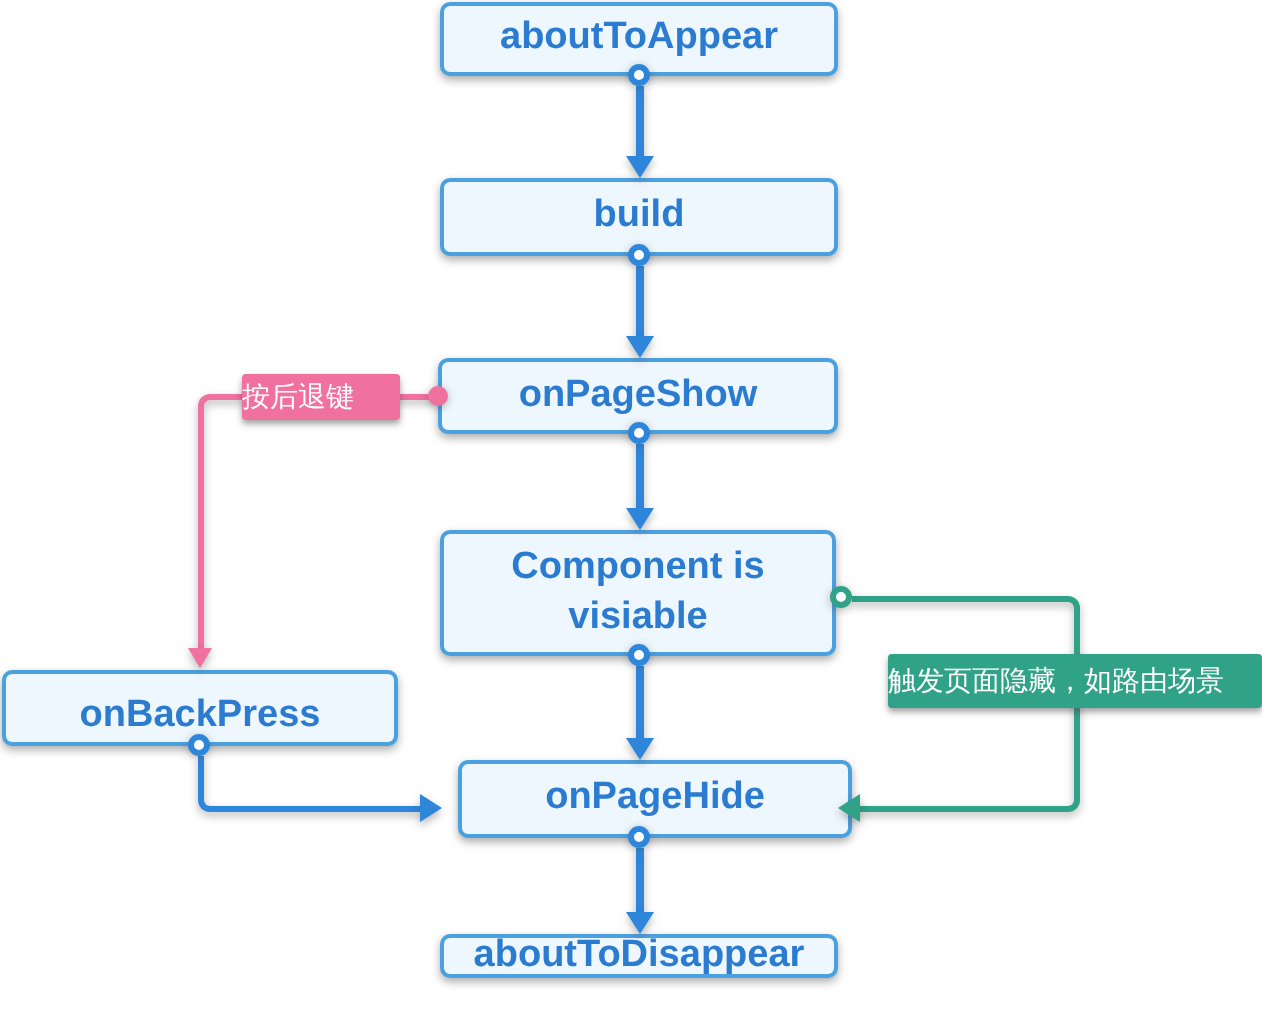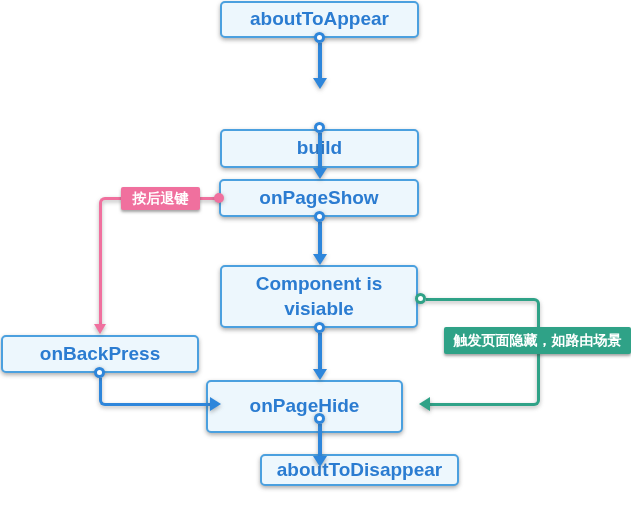--- a/index.html
+++ b/index.html
@@ -10,26 +10,26 @@
   
   .node{
     position:absolute;box-sizing:border-box;
     background:var(--node-fill);border:2px solid var(--node-border);
     border-radius:5px;display:flex;align-items:center;justify-content:center;
     text-align:center;color:var(--node-text);font-weight:700;font-size:19px;
     line-height:1.3;padding:0 8px;z-index:1;
     box-shadow:0 2px 4px rgba(70,70,70,.45);
   }
   #n-aboutToAppear{left:220px;top:1px;width:199px;height:37px;}
-  #n-build{left:220px;top:89px;width:199px;height:39px;margin-top:40px;}
+  #n-build{left:220px;top:89px;width:199px;height:39px;}
   #n-onPageShow{left:219px;top:179px;width:200px;height:38px;}
   #n-componentVisible{left:220px;top:265px;width:198px;height:63px;}
-  #n-onBackPress{left:1px;top:335px;width:198px;height:38px;}
-  #n-onPageHide{left:206px;top:380px;width:197px;height:53px;}
-  #n-aboutToDisappear{left:220px;top:454px;width:199px;height:32px;margin-left:40px;}
+  #n-onBackPress{left:1px;top:335px;width:198px;height:38px;align-items:flex-end;}
+  #n-onPageHide{left:229px;top:380px;width:197px;height:39px;}
+  #n-aboutToDisappear{left:220px;top:467px;width:199px;height:22px;}
   
   .vline{position:absolute;width:4px;background:var(--flow-arrow);z-index:2;
          filter:drop-shadow(0 2px 2px rgba(70,70,70,.4));}
   .circle{position:absolute;width:11px;height:11px;border-radius:50%;
           background:#ffffff;border:3px solid var(--flow-arrow);
           box-sizing:border-box;z-index:3;
           filter:drop-shadow(0 1px 2px rgba(70,70,70,.4));}
   .circle.green{border-color:var(--hide-edge);}
   .tri-down{position:absolute;width:0;height:0;z-index:2;
     border-left:7px solid transparent;border-right:7px solid transparent;
@@ -71,22 +71,22 @@
   #bluel-head{left:210px;top:397px;}
   
   #green-circle{left:415px;top:293px;}
   #green-path{left:426px;top:298px;width:114px;height:108px;
               border-top:3px solid var(--hide-edge);
               border-right:3px solid var(--hide-edge);
               border-bottom:3px solid var(--hide-edge);
               border-top-right-radius:6px;border-bottom-right-radius:6px;}
   #green-head{left:419px;top:397px;}
   
-  .edge-label{position:absolute;color:var(--label-text);font-weight:700;
-              font-size:14px;text-align:center;z-index:4;border-radius:2px;
+  .edge-label{position:absolute;color:var(--label-text);font-weight:400;
+              font-size:14px;z-index:4;border-radius:2px;
               box-shadow:0 2px 3px rgba(70,70,70,.5);}
   #back-label{left:121px;top:187px;width:79px;height:23px;line-height:23px;
               background:var(--back-edge);}
   #hide-label{left:444px;top:327px;width:187px;padding:4px 0;line-height:19px;
               background:var(--hide-edge);}
 </style>
 </head>
 <body>
 
 <div class="canvas">

